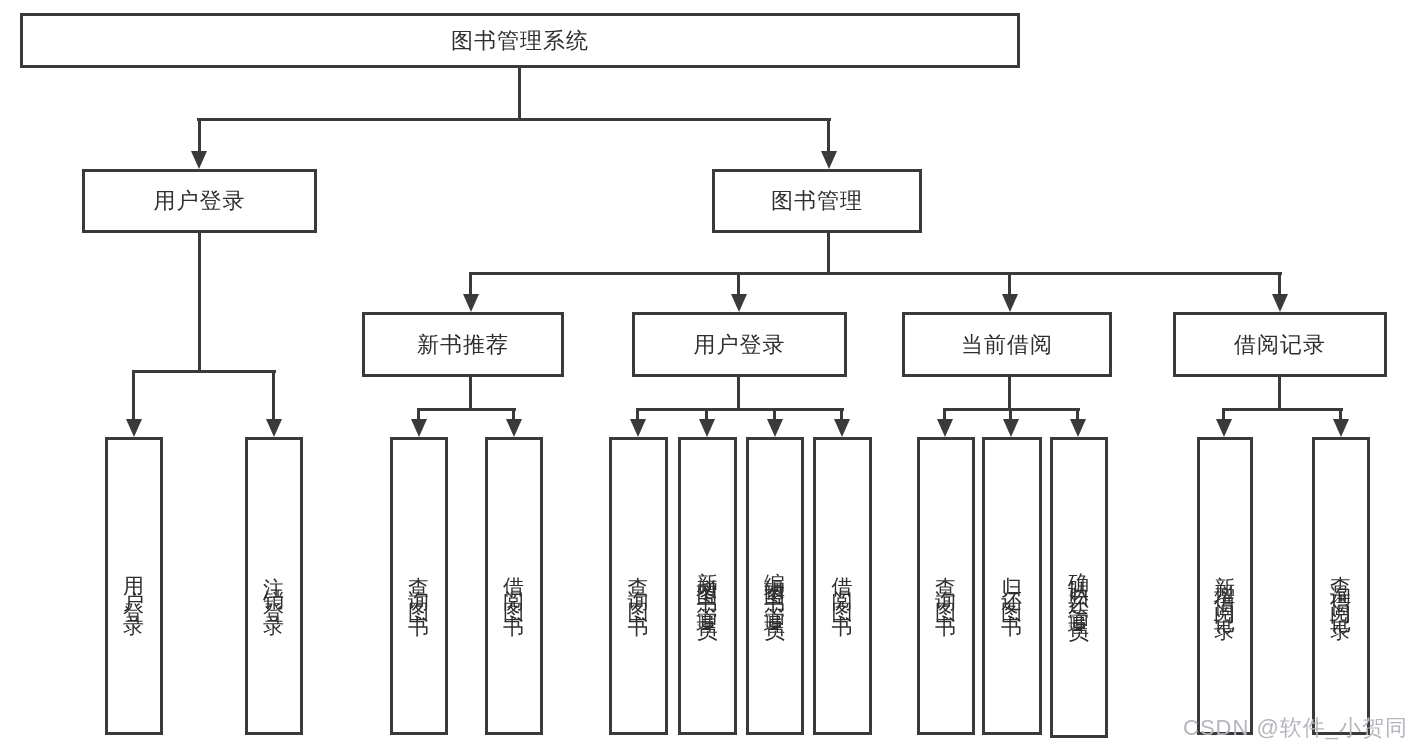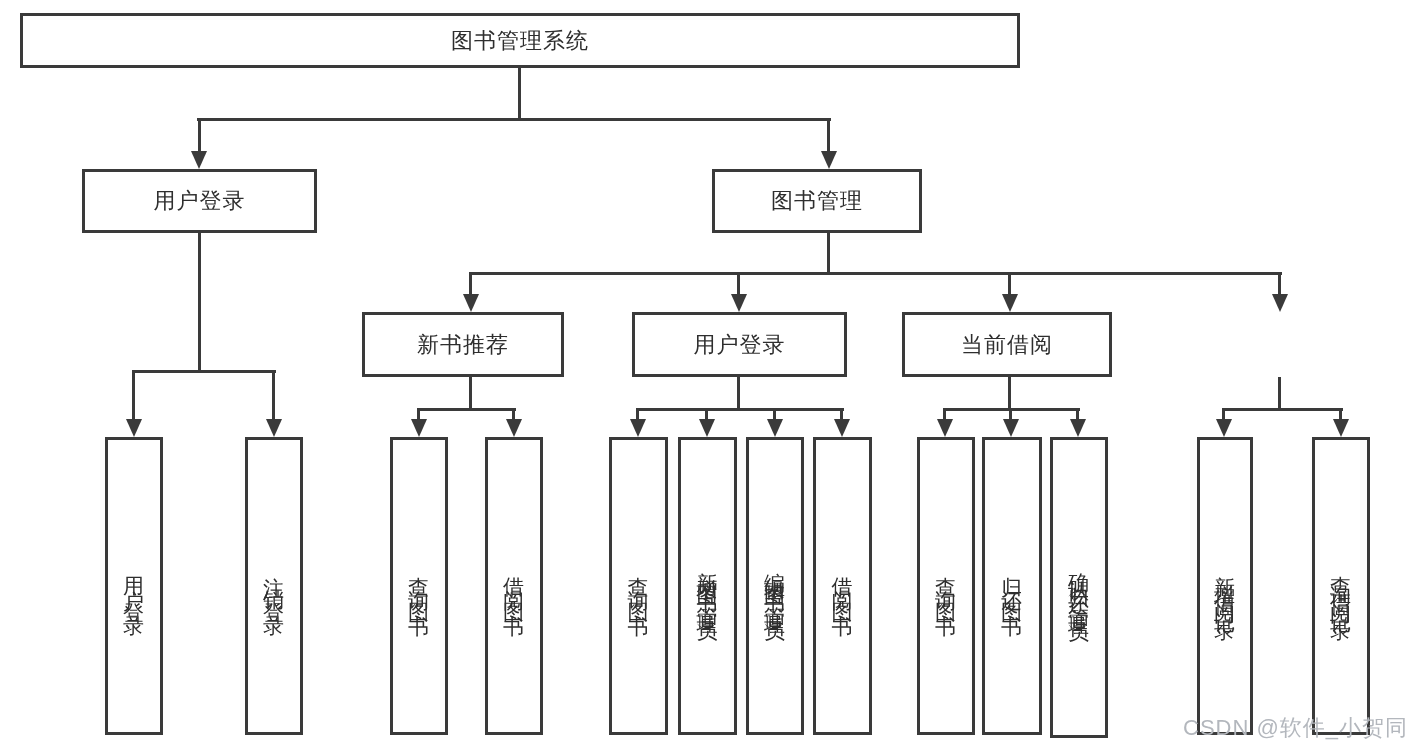--- a/index.html
+++ b/index.html
@@ -66,20 +66,23 @@
   </div>
 
   <div class="box hbox" style="left:362px;top:312px;width:202px;height:65px;">
     <span>新书推荐</span>
   </div>
   <div class="box hbox" style="left:632px;top:312px;width:215px;height:65px;">
     <span>用户登录</span>
   </div>
   <div class="box hbox" style="left:902px;top:312px;width:210px;height:65px;">
     <span>当前借阅</span>
+  </div>
+  <div class="box hbox" style="left:1173px;top:312px;width:214px;height:65px;">
+    <span>借阅记录</span>
   </div>
 
   <div class="box vbox ls4" style="left:105px;top:437px;width:58px;height:298px;">
     <span class="vlabel">用户登录</span>
   </div>
   <div class="box vbox ls4" style="left:245px;top:437px;width:58px;height:298px;">
     <span class="vlabel">注销登录</span>
   </div>
 
   <div class="box vbox ls4" style="left:390px;top:437px;width:58px;height:298px;">

